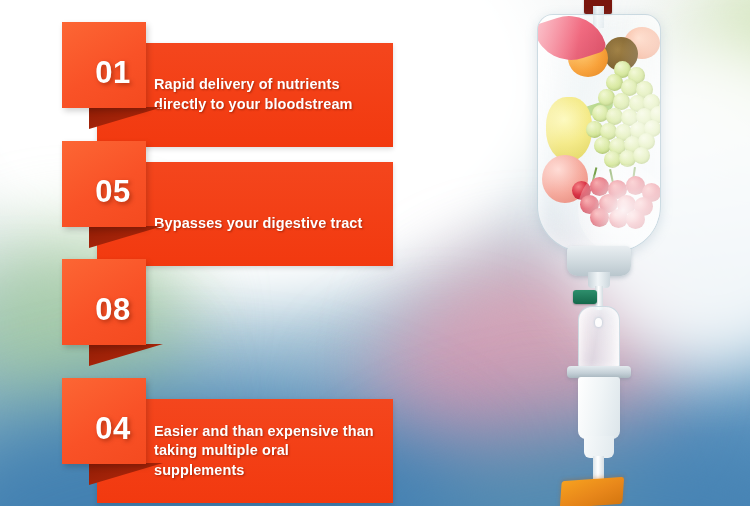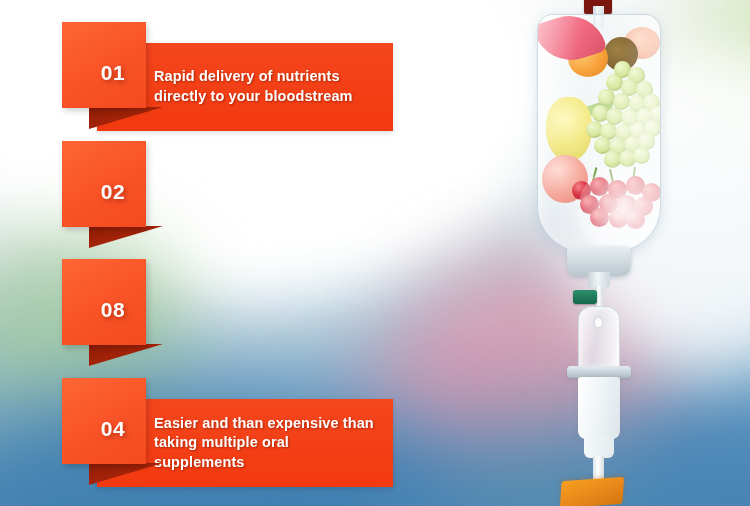--- a/index.html
+++ b/index.html
@@ -112,21 +112,21 @@
     width: 400px;
     height: 120px;
   }
 
   
   .banner {
     position: absolute;
     left: 97px;
     top: 21px;
     width: 296px;
-    height: 88px;
+    height: 104px;
     background: #f4421a;
     background: linear-gradient(180deg, #f4461d 0%, #f2390f 100%);
     box-shadow: 0 2px 5px rgba(0,0,0,0.14);
     display: flex;
     align-items: center;
   }
   .banner-text {
     color: #ffffff;
     font-size: 14.5px;
     font-weight: bold;
@@ -159,21 +159,21 @@
     height: 86px;
     background: #fb5c2b;
     background: linear-gradient(150deg, #fc6634 0%, #f95227 55%, #f44a1f 100%);
     box-shadow: 2px 3px 6px rgba(0,0,0,0.18);
     display: flex;
     align-items: center;
     justify-content: center;
   }
   .num-text {
     color: #ffffff;
-    font-size: 21px;
+    font-size: 31px;
     font-weight: bold;
     letter-spacing: 0.5px;
     text-shadow: 2px 2px 4px rgba(120,26,2,0.5);
     padding-left: 18px;
     padding-top: 16px;
   }
 
   
   .iv-wrap {
     position: absolute;
@@ -462,23 +462,26 @@
         <div class="banner-text">Rapid delivery of nutrients
 directly to your bloodstream</div>
       </div>
       <div class="fold-taper"></div>
       <div class="num-box">
         <span class="num-text">01</span>
       </div>
     </div>
 
     <div class="card single" style="top:141px;">
+      <div class="banner">
+        <div class="banner-text">Bypasses your digestive tract</div>
+      </div>
       <div class="fold-taper"></div>
       <div class="num-box">
-        <span class="num-text">02</span>
+        <span class="num-text">05</span>
       </div>
     </div>
 
     <div class="card" style="top:259px;">
       <div class="fold-taper"></div>
       <div class="num-box">
         <span class="num-text">08</span>
       </div>
     </div>
 

